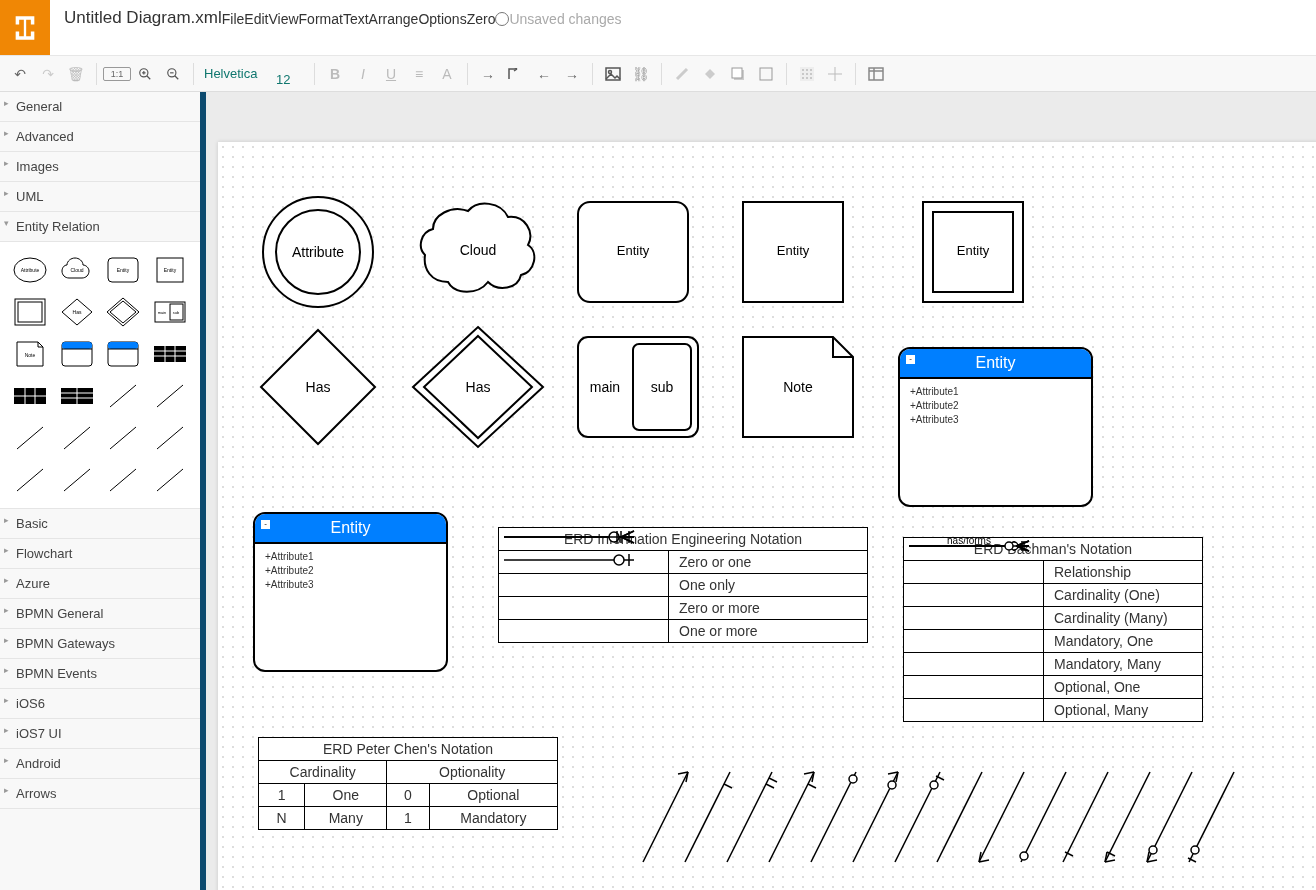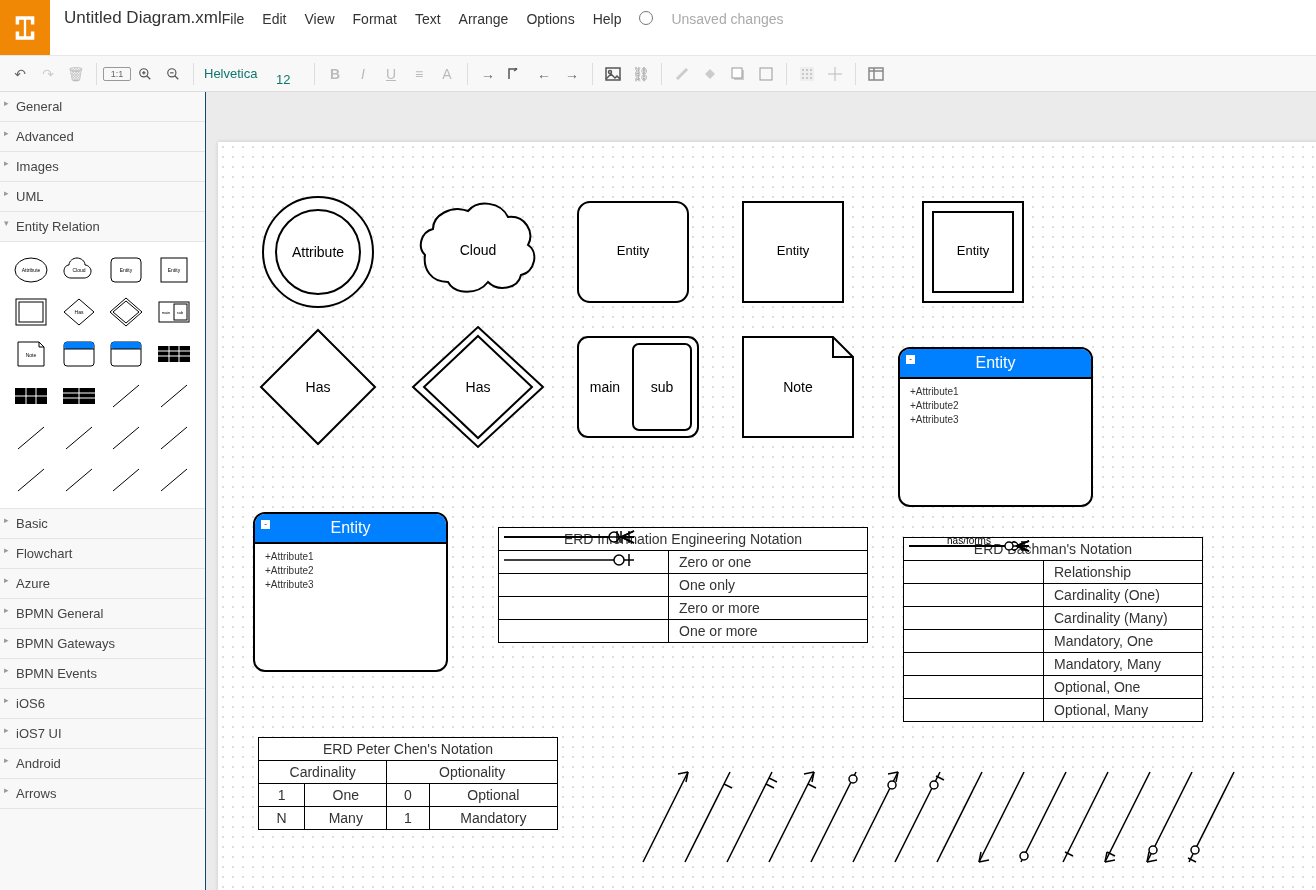--- a/index.html
+++ b/index.html
@@ -3,30 +3,30 @@
 <meta charset="utf-8">
 <style>
 html,body{margin:0;padding:0;height:100%;font-family:"Helvetica Neue",Helvetica,Arial,sans-serif;font-size:13px;color:#333;background:#fff;overflow:hidden}
 *{box-sizing:border-box}
 .app{display:flex;flex-direction:column;height:100%}
 .header{display:flex;align-items:flex-start;border-bottom:1px solid #e7e7e7}
 .logo{width:50px;height:55px;background:#f08705;display:flex;align-items:center;justify-content:center}
 .logo svg{width:28px;height:28px;fill:#fff}
 .title-menu{flex:1;display:flex;flex-direction:row;padding:6px 0 0 14px}
 .title{font-size:17px;color:#333;padding:2px 0 2px 0}
-.menubar{display:flex;gap:18px;align-items:flex-start;padding:5px 0 6px 0;font-size:14px;color:#333}
+.menubar{display:flex;align-items:center;padding:5px 0 6px 0;font-size:14px;color:#333}
 .menu-item{cursor:pointer}
 .globe{width:14px;height:14px;border:1px solid #777;border-radius:50%;position:relative;display:inline-block}
 .unsaved{color:#aaa}
 .toolbar{display:flex;align-items:center;height:36px;background:#f8f8f8;border-bottom:1px solid #ddd;padding:0 6px}
 .tool-sep{width:1px;height:22px;background:#ddd;margin:0 6px}
 .tool-btn{width:28px;height:28px;display:flex;align-items:center;justify-content:center;color:#666;font-size:14px;cursor:pointer;border-radius:2px}
 .tool-input{border:none;background:transparent;font-size:13px;color:#0f766e;padding:0 4px;width:72px;outline:none}
 .body{flex:1;display:flex;min-height:0}
-.sidebar{width:206px;background:#f8f8f8;border-right:1px solid #0c4a6e;display:flex;flex-direction:column;overflow-y:auto}
+.sidebar{width:206px;background:#f8f8f8;border-right:6px solid #0c4a6e;display:flex;flex-direction:column;overflow-y:auto}
 .side-cat{padding:7px 10px 7px 16px;font-size:13px;color:#444;border-bottom:1px solid #e5e5e5;cursor:pointer;position:relative}
 .side-cat:before{content:"▸";position:absolute;left:4px;top:6px;font-size:9px;color:#999}
 .side-cat.open:before{content:"▾"}
 .shapes-grid{display:grid;grid-template-columns:repeat(4,1fr);gap:6px;padding:10px;background:#fff;border-bottom:1px solid #e5e5e5}
 .shape-cell{height:36px;display:flex;align-items:center;justify-content:center;cursor:move}
 .canvas-wrap{flex:1;background:#ebebeb;position:relative;overflow:auto}
 .canvas{position:absolute;left:12px;top:50px;width:1290px;height:830px;background:#fff;box-shadow:0 0 4px rgba(0,0,0,.15);background-image:radial-gradient(#ddd 1px,transparent 1px);background-size:10px 10px}
 .canvas svg{position:absolute;left:0;top:0}
 .shape-label{font-size:14px;fill:#000}
 .shape-label-sm{font-size:13px;fill:#000}
@@ -52,21 +52,21 @@
     <div class="title-menu">
       <div class="title">Untitled Diagram.xml</div>
       <div class="menubar">
         <span class="menu-item">File</span>
         <span class="menu-item">Edit</span>
         <span class="menu-item">View</span>
         <span class="menu-item">Format</span>
         <span class="menu-item">Text</span>
         <span class="menu-item">Arrange</span>
         <span class="menu-item">Options</span>
-        <span class="menu-item">Help</span>
+        <span class="menu-item">Zero</span>
         <span class="globe"></span>
         <span class="unsaved">Unsaved changes</span>
       </div>
     </div>
   </div>
 
   <div class="toolbar">
     <div class="tool-btn">↶</div>
     <div class="tool-btn" style="color:#ccc">↷</div>
     <div class="tool-btn" style="color:#bbb">🗑</div>

